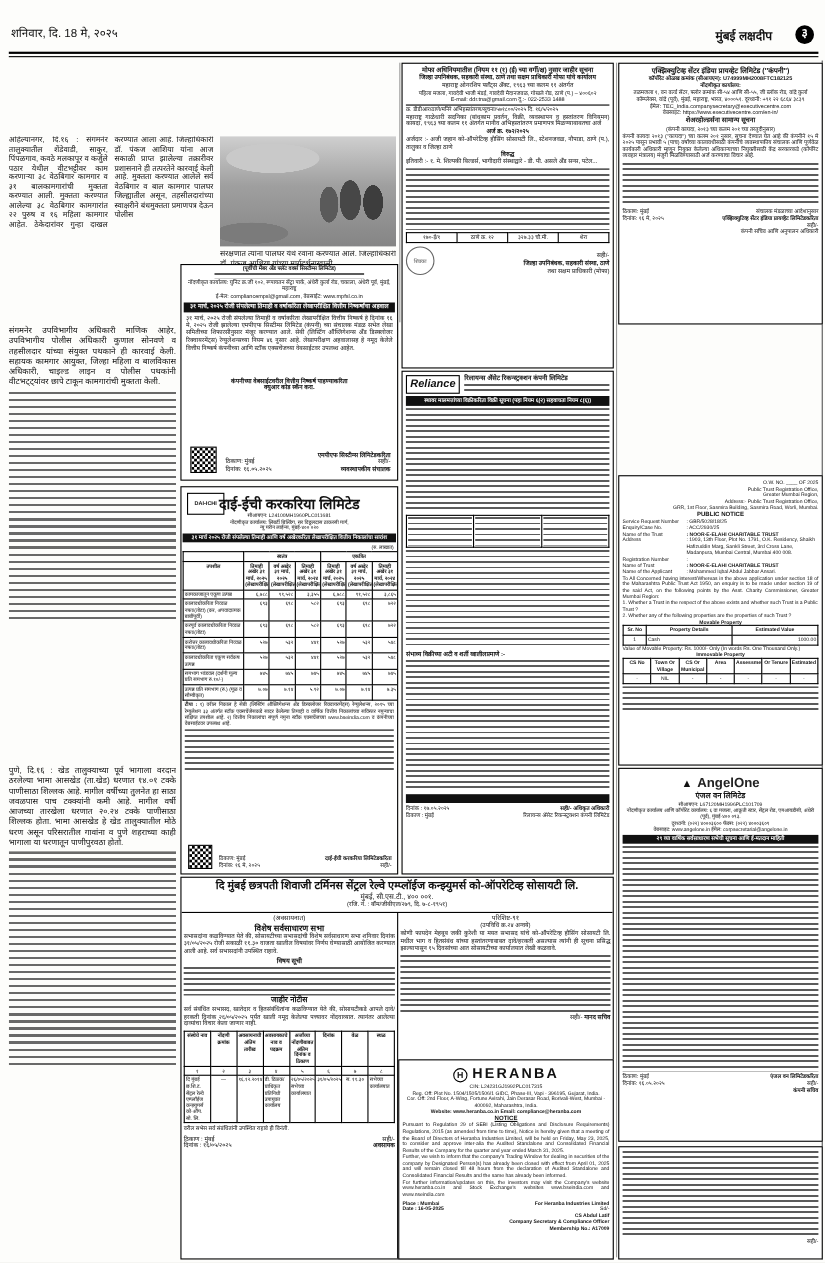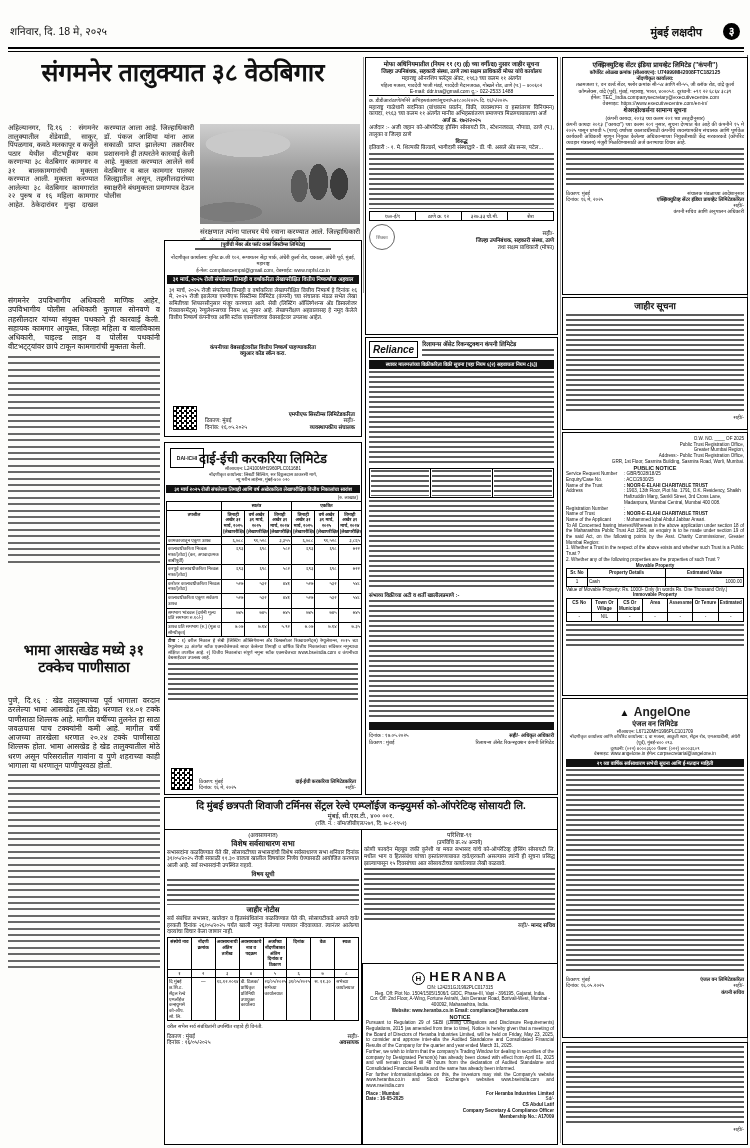--- a/index.html
+++ b/index.html
@@ -43,32 +43,30 @@
   <div class="abs t7" style="left:10px;top:27px;font-size:10.5px">शनिवार, दि. 18 मे, २०२५</div>
   <div class="abs b" style="right:48px;top:24px;font-size:11px">मुंबई लक्षदीप</div>
   <div class="mast-circle" style="right:10px;top:23px">३</div>
   <div class="rule" style="left:8px;top:47px;width:736px;height:2px"></div>
   <div class="rule" style="left:8px;top:51px;width:736px;height:1px"></div>
   <div class="vline" style="left:747px;top:55px;height:1090px;background:#555"></div>
   <div class="vline" style="left:560px;top:57px;height:1086px;background:#999"></div>
   <div class="vline" style="left:363px;top:57px;height:236px;background:#999"></div>
 
   <div class="abs b c" style="left:8px;top:57px;width:350px;font-size:25px;line-height:31px">
-    <div>संगमनेर तालुक्यात ३८ वेठबिगार</div>
   </div>
   <div class="abs j t7" style="left:8px;top:124px;width:186px;height:166px;column-count:2;column-gap:6px;overflow:hidden">अहिल्यानगर, दि.१६ : संगमनेर तालुक्यातील शेंडेवाडी, साकुर, पिंपळगाव, कवठे मलकापूर व कर्जुले पठार येथील वीटभट्टीवर काम करणाऱ्या ३८ वेठबिगार कामगार व ३१ बालकामगारांची मुक्तता करण्यात आली. मुक्तता करण्यात आलेल्या ३८ वेठबिगार कामगारांत २२ पुरुष व १६ महिला कामगार आहेत. ठेकेदारांवर गुन्हा दाखल करण्यात आला आहे. जिल्हाधिकारी डॉ. पंकज आशिया यांना आज सकाळी प्राप्त झालेल्या तक्रारीवर प्रशासनाने ही तत्परतेने कारवाई केली आहे. मुक्तता करण्यात आलेले सर्व वेठबिगार व बाल कामगार पालघर जिल्ह्यातील असून, तहसीलदारांच्या स्वाक्षरीने बंधमुक्तता प्रमाणपत्र देऊन पोलीस</div>
   <div class="abs photo" style="left:200px;top:124px;width:160px;height:100px"></div>
   <div class="abs j t7" style="left:200px;top:228px;width:160px;height:60px;overflow:hidden">संरक्षणात त्यांना पालघर येथे रवाना करण्यात आले. जिल्हाधिकारी डॉ. पंकज आशिया यांच्या मार्गदर्शनाखाली</div>
 
   <div class="abs" style="left:8px;top:296px;width:152px;height:342px;overflow:hidden">
     <div class="j t75">संगमनेर उपविभागीय अधिकारी माणिक आहेर, उपविभागीय पोलीस अधिकारी कुणाल सोनवणे व तहसीलदार यांच्या संयुक्त पथकाने ही कारवाई केली. सहायक कामगार आयुक्त, जिल्हा महिला व बालविकास अधिकारी, चाइल्ड लाइन व पोलीस पथकांनी वीटभट्ट्यांवर छापे टाकून कामगारांची मुक्तता केली.</div>
     <div class="gkl" style="height:210px;margin-top:4px"></div>
   </div>
 
-  <div class="abs b c" style="left:8px;top:642px;width:152px;font-size:14.5px;line-height:17px">भामा आसखेड मध्ये ३१ टक्केच पाणीसाठा</div>
   <div class="abs" style="left:8px;top:696px;width:152px;height:446px;overflow:hidden">
     <div class="j t75">पुणे, दि.१६ : खेड तालुक्याच्या पूर्व भागाला वरदान ठरलेल्या भामा आसखेड (ता.खेड) धरणात १४.०१ टक्के पाणीसाठा शिल्लक आहे. मागील वर्षीच्या तुलनेत हा साठा जवळपास पाच टक्क्यांनी कमी आहे. मागील वर्षी आजच्या तारखेला धरणात २०.२४ टक्के पाणीसाठा शिल्लक होता. भामा आसखेड हे खेड तालुक्यातील मोठे धरण असून परिसरातील गावांना व पुणे शहराच्या काही भागाला या धरणातून पाणीपुरवठा होतो.</div>
     <div class="gkl" style="height:195px;margin-top:4px"></div>
   </div>
 
   <div class="nb" style="left:164px;top:240px;width:198px;height:197px;padding:0">
     <div class="c b t5">(पूर्वीची मेंबर अँड फ्लॅट वर्क्स सिस्टीम्स लिमिटेड)</div>
     <div class="gk" style="height:5px;margin:1px 30px"></div>
     <div class="c t5" style="padding:0 3px">नोंदणीकृत कार्यालय: युनिट क्र.जी १०२, रूपायतन सेंट्रा पार्क, अंधेरी कुर्ला रोड, चकाला, अंधेरी पूर्व, मुंबई, महाराष्ट्र</div>
     <div class="c t5">ई-मेल: compliancempsl@gmail.com, वेबसाईट: www.mpfsl.co.in</div>
@@ -387,25 +385,20 @@
       </div>
       <div class="r">
         <div>संचालक मंडळाच्या आदेशानुसार</div>
         <div class="b">एक्झिक्युटिव्ह सेंटर इंडिया प्रायव्हेट लिमिटेडकरिता</div>
         <div>सही/-</div>
         <div>कंपनी सचिव आणि अनुपालन अधिकारी</div>
       </div>
     </div>
   </div>
 
-  <div class="nb" style="left:562px;top:297px;width:186px;height:133px">
-    <div class="c b" style="font-size:9px;line-height:11px">जाहीर सूचना</div>
-    <div class="gk" style="height:100px;margin-top:2px"></div>
-    <div class="r t5">सही/-</div>
-  </div>
 
   <div class="nb" style="left:562px;top:432px;width:186px;height:264px">
     <div class="r t45">O.W. NO. ____ OF 2025</div>
     <div class="r t45">Public Trust Registration Office,</div>
     <div class="r t45">Greater Mumbai Region,</div>
     <div class="r t45">Address:- Public Trust Registration Office,</div>
     <div class="r t45">GRR, 1st Floor, Sasmira Building, Sasmira Road, Worli, Mumbai.</div>
     <div class="c b t55">PUBLIC NOTICE</div>
     <div class="t45">
       <div style="display:flex">

